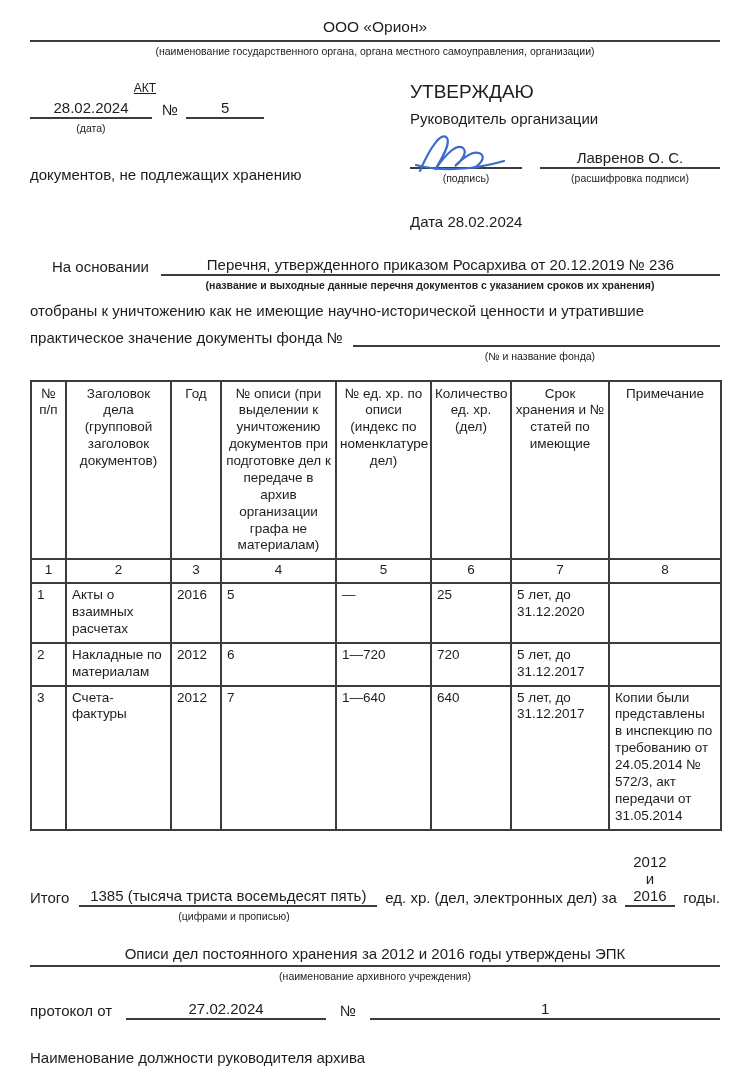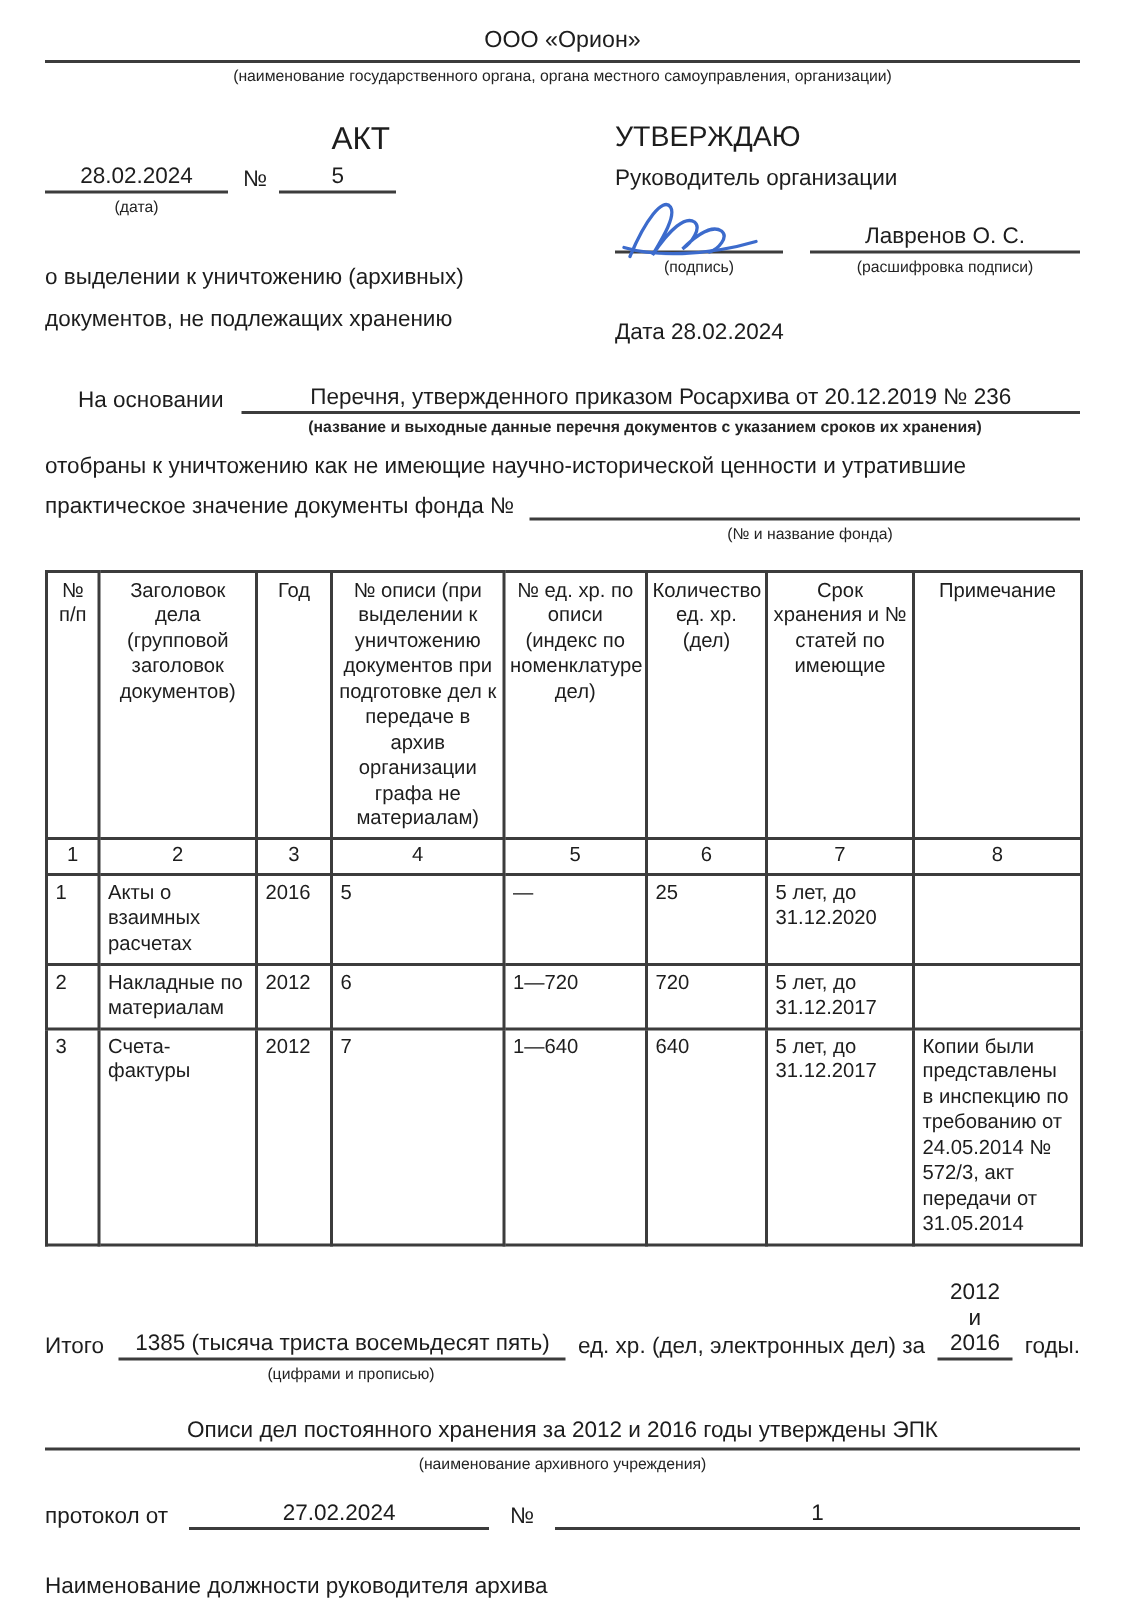--- a/index.html
+++ b/index.html
@@ -17,21 +17,21 @@
   .uline { border-bottom: 2px solid #3c3c3c; text-align: center; padding: 0 4px 1px 4px; }
 
   
   .org-name { text-align: center; font-size: 15.5px; padding-bottom: 4px; border-bottom: 2px solid #3c3c3c; }
   .org-caption { margin-top: 3px; }
 
   
   .head-cols { display: flex; margin-top: 22px; }
   .head-left { width: 380px; }
   .head-right { width: 310px; }
-  .akt-title { width: 230px; text-align: right; font-size: 21px; }
+  .akt-title { width: 230px; text-align: center; font-size: 12px; text-decoration: underline; }
   .akt-date-row { display: flex; align-items: flex-end; margin-top: 4px; font-size: 15px; }
   .akt-date { width: 122px; }
   .akt-no-sign { padding: 0 8px 1px 10px; }
   .akt-num { width: 78px; }
   .akt-date-caption { width: 122px; margin-top: 3px; }
   .akt-subject { margin-top: 26px; font-size: 15px; line-height: 1.85; }
 
   .approve-title { font-size: 19px; }
   .approve-role { font-size: 15px; margin-top: 7px; }
   .sig-row { display: flex; align-items: flex-end; margin-top: 22px; }
@@ -95,21 +95,20 @@
   <div class="head-cols">
     <div class="head-left">
       <div class="akt-title">АКТ</div>
       <div class="akt-date-row">
         <div class="uline akt-date">28.02.2024</div>
         <div class="akt-no-sign">№</div>
         <div class="uline akt-num">5</div>
       </div>
       <div class="caption akt-date-caption">(дата)</div>
       <div class="akt-subject">
-        <div>о выделении к уничтожению (архивных)</div>
         <div>документов, не подлежащих хранению</div>
       </div>
     </div>
     <div class="head-right">
       <div class="approve-title">УТВЕРЖДАЮ</div>
       <div class="approve-role">Руководитель организации</div>
       <div class="sig-row">
         <div class="uline sigbox approve-sig">
           <svg width="96" height="52" viewBox="0 0 96 52" style="left:4px; bottom:-12px;">
             <g fill="none" stroke="#3c6bcc" stroke-width="2.2" stroke-linecap="round">

